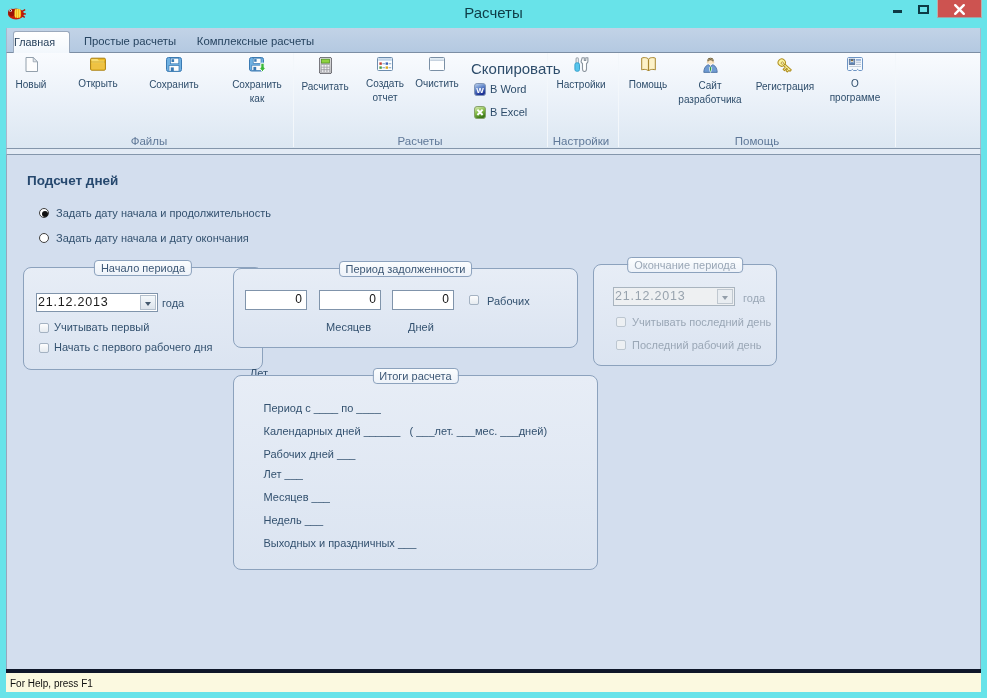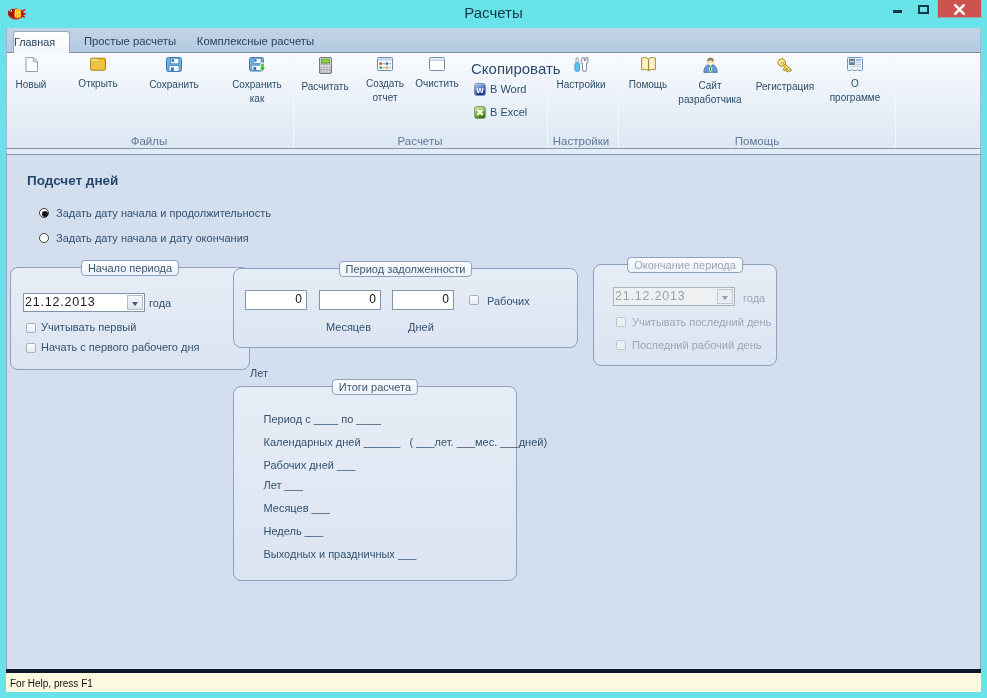--- a/index.html
+++ b/index.html
@@ -267,21 +267,21 @@
 <div id="sep" class="abs"></div>
 
 <div id="client" class="abs">
   <div id="hdr" class="abs">Подсчет дней</div>
 
   <div class="radio sel abs" style="left:32px; top:53px;"></div>
   <div class="lbl" style="left:49px; top:51.5px;">Задать дату начала и продолжительность</div>
   <div class="radio abs" style="left:32px; top:78px;"></div>
   <div class="lbl" style="left:49px; top:76.5px;">Задать дату начала и дату окончания</div>
 
-  <div class="grp" style="left:3px; top:112px; width:240px; height:103px;">
+  <div class="grp" style="left:16px; top:112px; width:240px; height:103px;">
     <div class="cap">Начало периода</div>
     <div class="combo" style="left:12px; top:25px;">21.12.2013<span class="drop"></span></div>
     <div class="lbl" style="left:138px; top:28.5px;">года</div>
     <div class="cb" style="left:15px; top:55px;"></div>
     <div class="lbl" style="left:30px; top:53px;">Учитывать первый</div>
     <div class="cb" style="left:15px; top:75px;"></div>
     <div class="lbl" style="left:30px; top:73px;">Начать с первого рабочего дня</div>
   </div>
 
   <div class="grp" style="left:226px; top:113px; width:345px; height:80px;">
@@ -299,21 +299,21 @@
   <div class="grp" style="left:586px; top:109px; width:184px; height:102px;">
     <div class="cap dis-t">Окончание периода</div>
     <div class="combo dis" style="left:19px; top:22px;">21.12.2013<span class="drop"></span></div>
     <div class="lbl dis-t" style="left:149px; top:27px;">года</div>
     <div class="cb dis" style="left:22px; top:52px;"></div>
     <div class="lbl dis-t" style="left:38px; top:51px;">Учитывать последний день</div>
     <div class="cb dis" style="left:22px; top:75px;"></div>
     <div class="lbl dis-t" style="left:38px; top:74px;">Последний рабочий день</div>
   </div>
 
-  <div class="grp" style="left:226px; top:220px; width:284px; height:195px;margin-top:11px;">
+  <div class="grp" style="left:226px; top:220px; width:365px; height:195px;">
     <div class="cap">Итоги расчета</div>
     <div class="itline" style="top:26px;">Период с ____ по ____</div>
     <div class="itline" style="top:49px;">Календарных дней ______&nbsp;&nbsp; ( ___лет. ___мес. ___дней)</div>
     <div class="itline" style="top:72px;">Рабочих дней ___</div>
     <div class="itline" style="top:92px;">Лет ___</div>
     <div class="itline" style="top:115px;">Месяцев ___</div>
     <div class="itline" style="top:138px;">Недель ___</div>
     <div class="itline" style="top:161px;">Выходных и праздничных ___</div>
   </div>
 </div>

